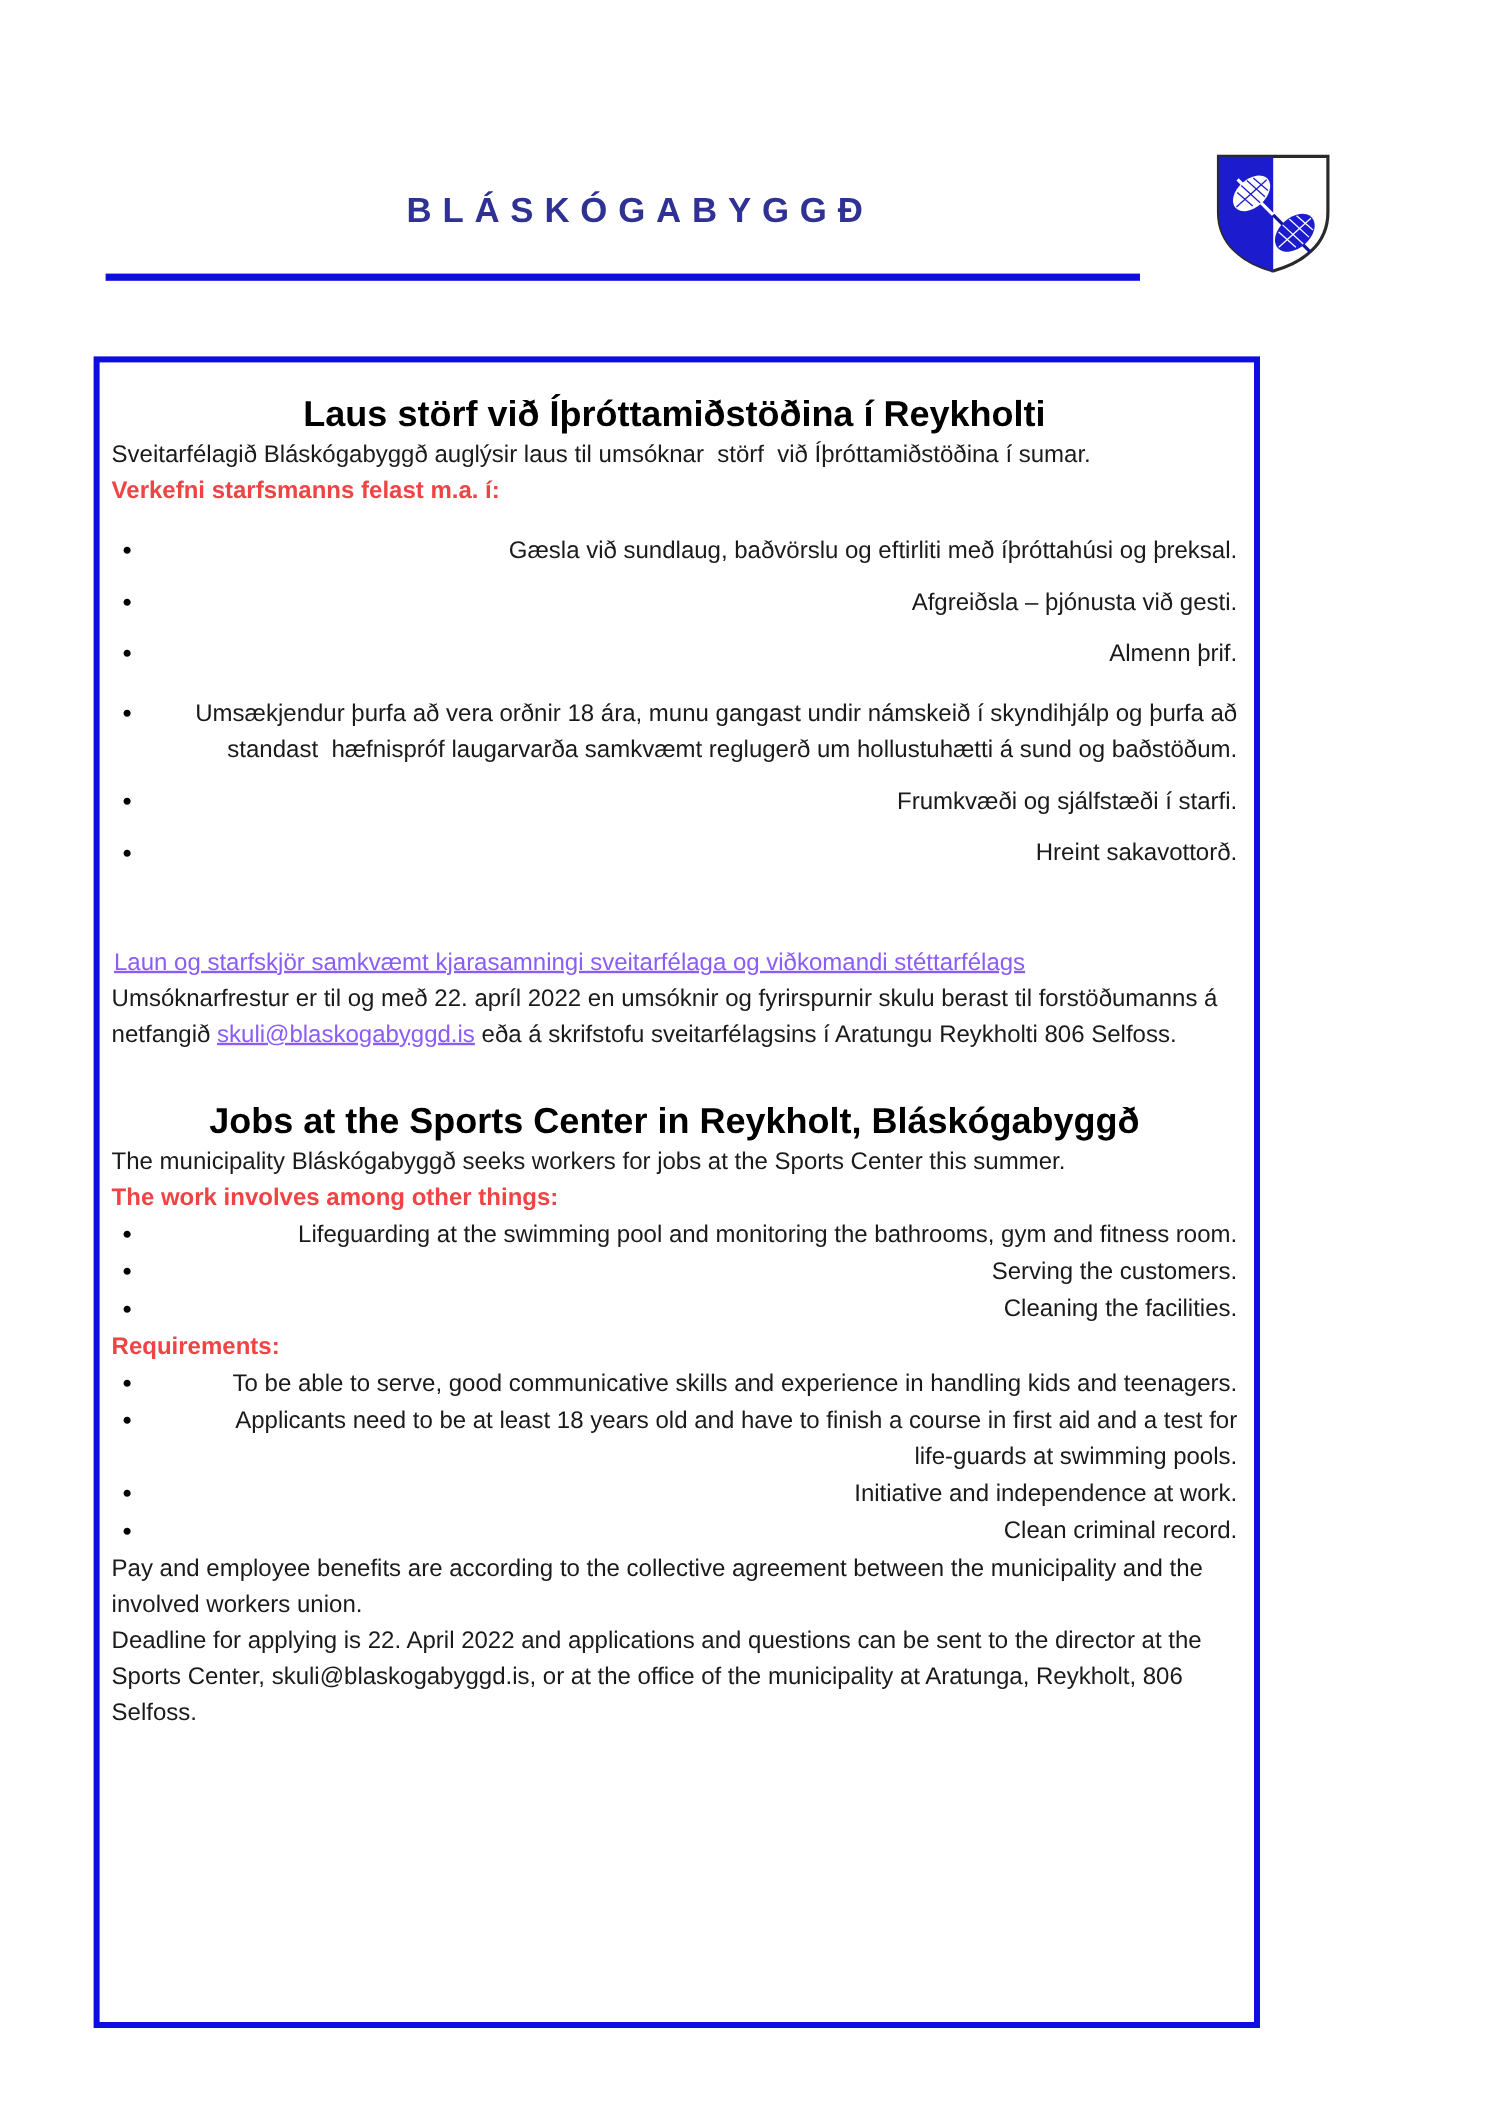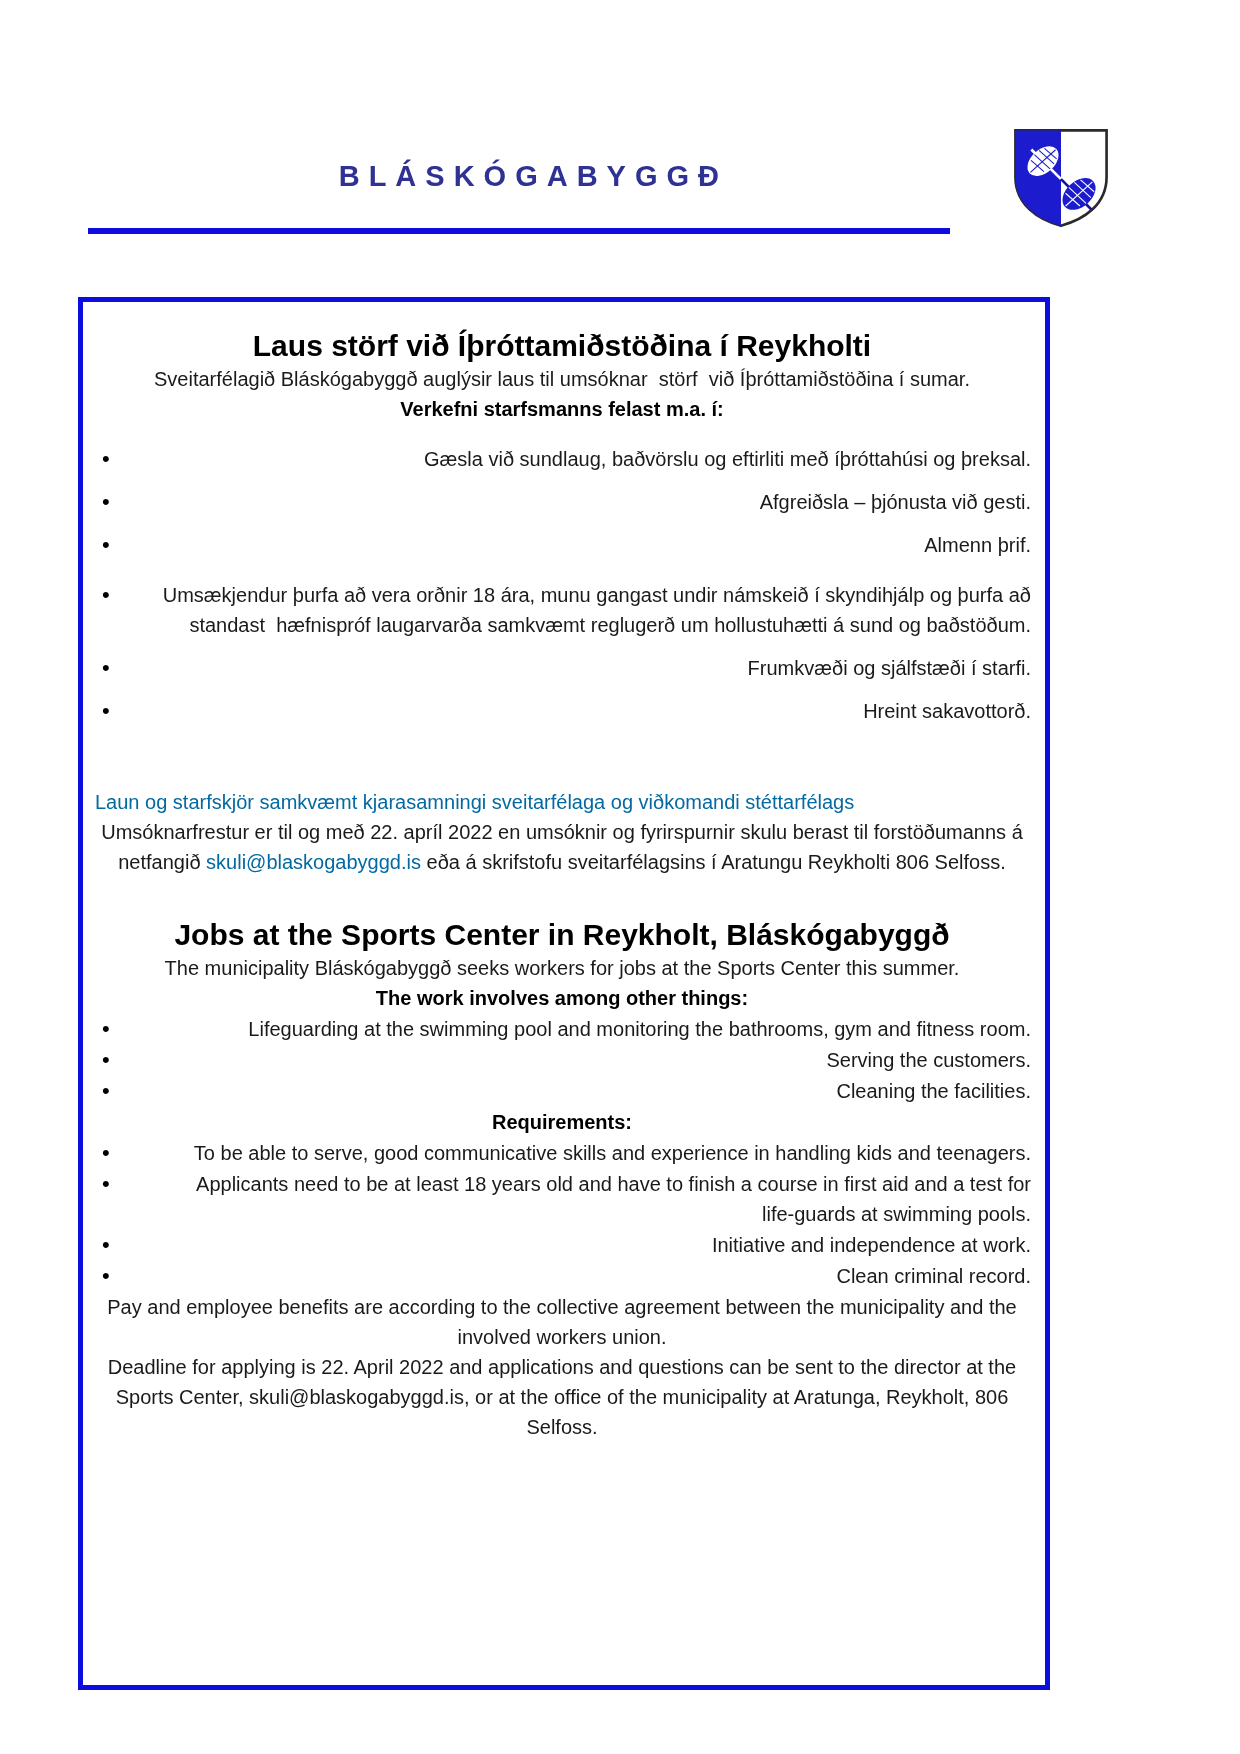--- a/index.html
+++ b/index.html
@@ -22,42 +22,42 @@
   .shield { position:absolute; top:124px; left:1006px; width:110px; height:106px; }
 
   
   .doc {
     position:absolute; top:297px; left:78px; width:972px; height:1393px;
     box-sizing:border-box; border:5px solid #0d0de0; background:#fff;
     padding:14px 14px 40px 10px; overflow:hidden;
     font-size:20px; line-height:30px;
   }
   .doc p, .doc li { white-space:pre-wrap; }
-  .doc p { margin:0;text-align:center; }
+  .doc p { margin:0; }
 
   .title-main {
     text-align:center; font-weight:bold; font-size:30px; line-height:36px;
     color:#000; margin:12px 0 0 0; white-space:normal;
   }
   .intro-is  { margin:72px 0 0 2px; }
-  .h-sub { font-weight:bold; color:#000000; }
+  .h-sub { font-weight:bold; color:#ef4444; }
   .h-tasks-is { margin:32px 0 0 79px; }
   .h-req-is   { margin:14px 0 0 79px; }
 
   ul.blist { list-style:none; margin:0; padding:0; }
   ul.blist li { position:relative; padding-left:62px;text-align:right; }
   ul.blist li::before {
     content:"\2022"; position:absolute; left:9px; top:0;
     font-size:22px; color:#000;
   }
   ul.loose { margin-top:20px; }
   ul.loose li { margin:13px 0; }
   ul.tight li { margin:1px 0; }
 
-  .link { color:#0369a1; cursor:pointer; }
+  .link { color:#8b5cf6; text-decoration:underline; cursor:pointer; }
   .pay-link-is { display:inline-block; margin:48px 0 0 2px; }
   .deadline-is { margin:12px 0 0 2px; }
 
   .title-en { margin-top:40px; }
   .intro-en { margin:44px 0 0 2px; }
   .h-tasks-en { margin:0 0 0 62px; }
   .h-req-en   { margin:30px 0 2px 79px; }
   .req-list-en { margin-top:18px; }
   .pay-en { margin:28px 0 0 2px; }
   .deadline-en { margin:2px 0 0 2px; }

